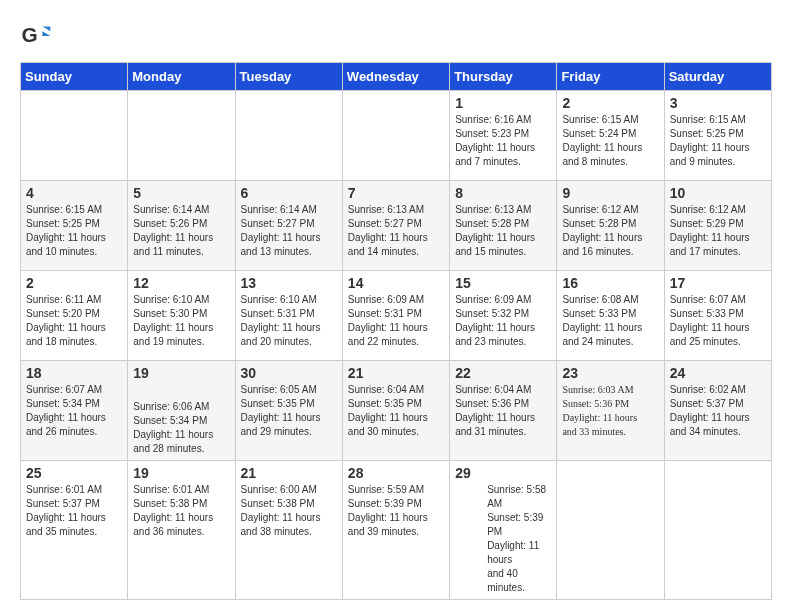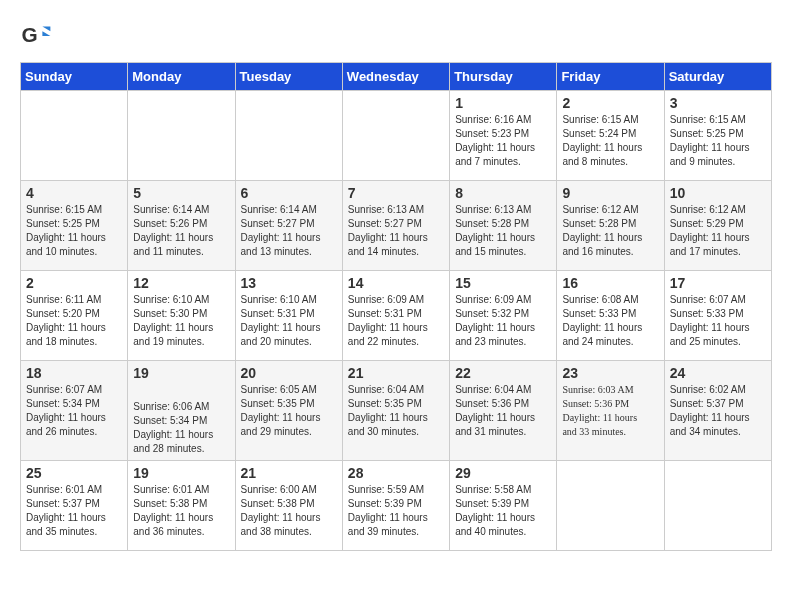--- a/index.html
+++ b/index.html
@@ -259,21 +259,21 @@
 and 26 minutes.</div>
         </td>
         <td>
           <span class="day-number">19</span>
           <div class="day-info" style="white-space: pre-line; margin-top: 19px;">Sunrise: 6:06 AM
 Sunset: 5:34 PM
 Daylight: 11 hours
 and 28 minutes.</div>
         </td>
         <td>
-          <span class="day-number">20</span>
+          <span class="day-number">30</span>
           <div class="day-info" style="white-space: pre-line;">Sunrise: 6:05 AM
 Sunset: 5:35 PM
 Daylight: 11 hours
 and 29 minutes.</div>
         </td>
         <td>
           <span class="day-number">21</span>
           <div class="day-info" style="white-space: pre-line;">Sunrise: 6:04 AM
 Sunset: 5:35 PM
 Daylight: 11 hours
@@ -325,21 +325,21 @@
         </td>
         <td>
           <span class="day-number">28</span>
           <div class="day-info" style="white-space: pre-line;">Sunrise: 5:59 AM
 Sunset: 5:39 PM
 Daylight: 11 hours
 and 39 minutes.</div>
         </td>
         <td>
           <span class="day-number">29</span>
-          <div class="day-info" style="white-space: pre-line;">Sunrise: 5:58 AM
+          <div class="day-info" style="white-space: pre-line; margin-left: 32px;">Sunrise: 5:58 AM
 Sunset: 5:39 PM
 Daylight: 11 hours
 and 40 minutes.</div>
         </td>
         <td class="empty-cell"></td>
         <td class="empty-cell"></td>
       </tr>
     </tbody>
 </table>
 

